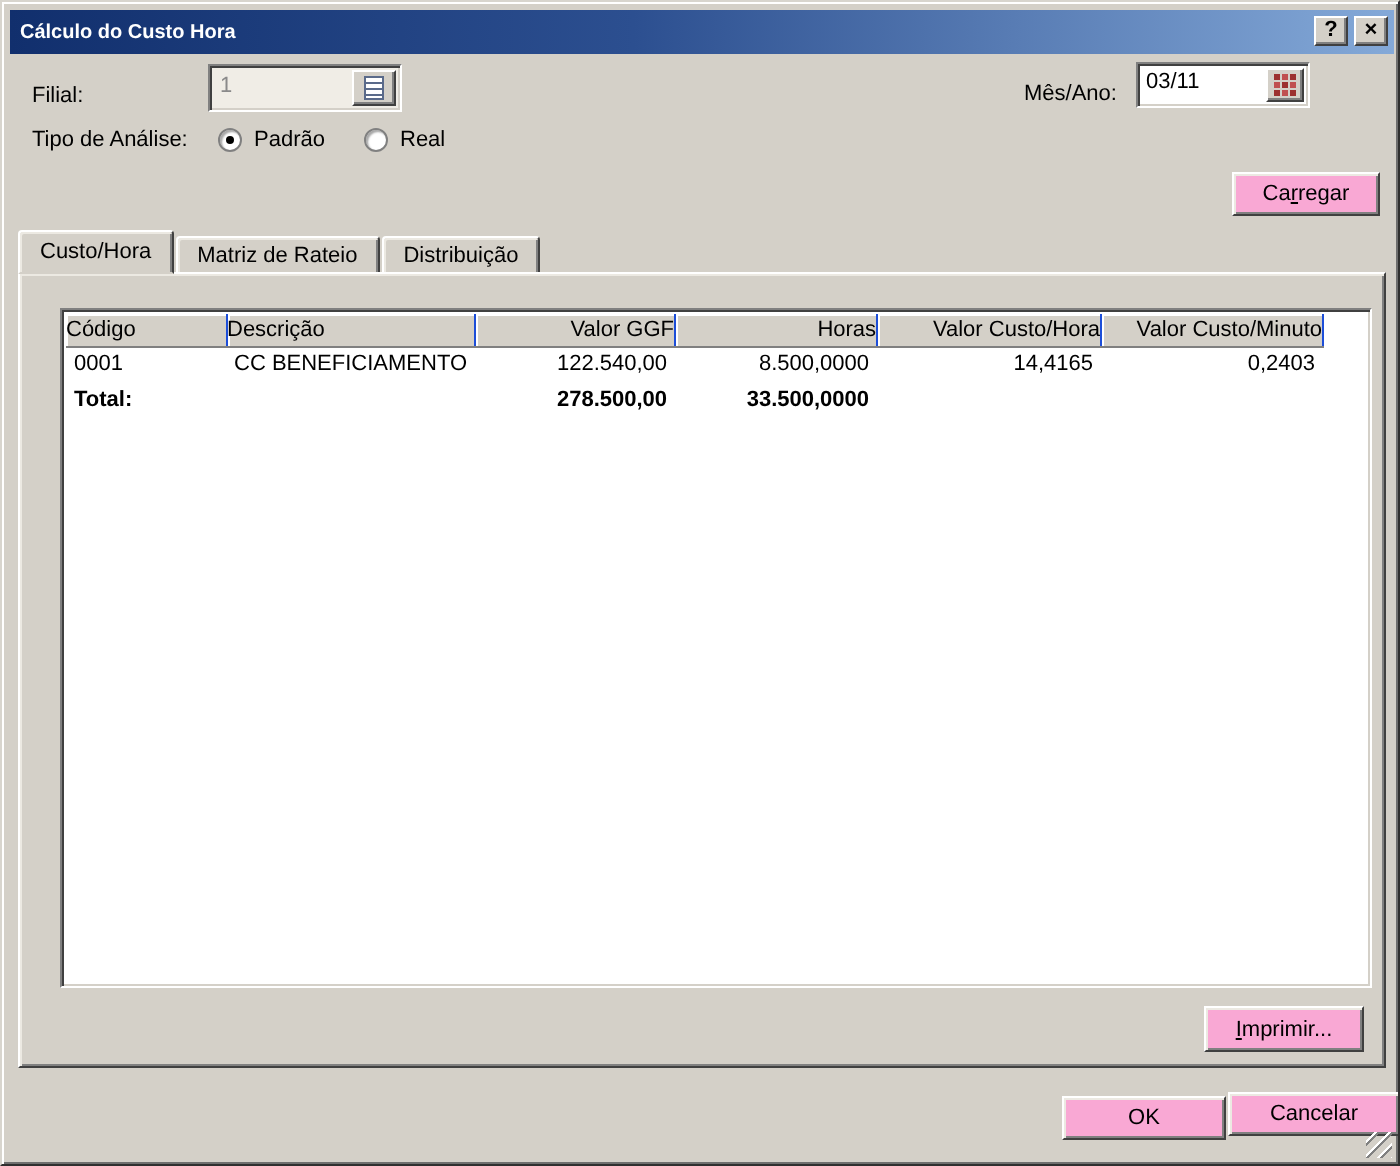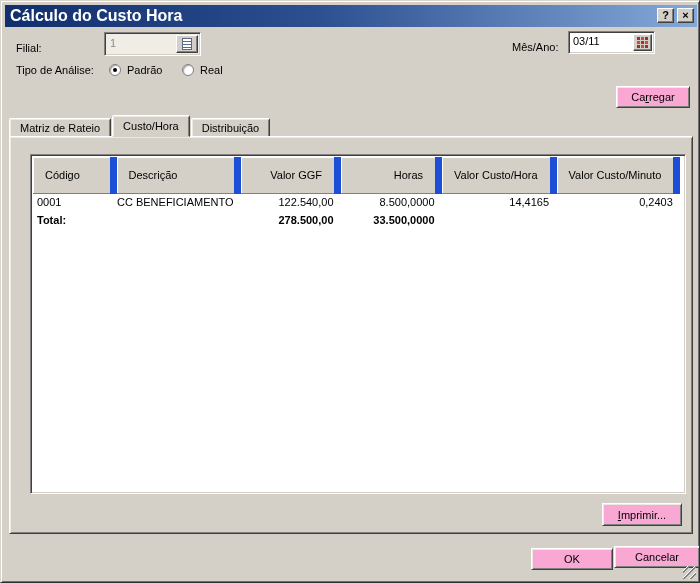--- a/index.html
+++ b/index.html
@@ -11,21 +11,21 @@
     border:1px solid; border-color:#d8d5ce #2f2f2f #2f2f2f #d8d5ce;
     box-shadow: inset 1px 1px 0 #ffffff, inset -1px -1px 0 #6e6e6e;
     overflow:hidden;
   }
 
   .titlebar {
     position:absolute; left:4px; top:4px; width:692px; height:22px;
     background:linear-gradient(to right,#112f6d 0%, #2c4f90 45%, #84a9d8 100%);
     display:flex; align-items:center;
   }
-  .titlebar .title { color:#fff; font-weight:bold; font-size:16px; padding-left:5px; }
+  .titlebar .title { color:#fff; font-weight:bold; font-size:10px; padding-left:5px; }
   .tb-btn {
     position:absolute; top:3px; width:17px; height:15px; background:#d4d0c8;
     border:1px solid; border-color:#ffffff #404040 #404040 #ffffff;
     box-shadow: inset -1px -1px 0 #808080;
     font-size:11px; font-weight:bold; line-height:13px; text-align:center; cursor:default;
   }
   .tb-help { right:23px; }
   .tb-close { right:3px; }
 
   .label { position:absolute; white-space:nowrap; }
@@ -94,22 +94,22 @@
   }
 
   .grid-box {
     position:absolute; left:20px; top:17px; width:656px; height:340px; background:#fff;
     border:1px solid; border-color:#808080 #ffffff #ffffff #808080;
     box-shadow: inset 1px 1px 0 #404040, inset -1px -1px 0 #d4d0c8;
     overflow:hidden;
   }
   table.grid { border-collapse:collapse; table-layout:fixed; margin:2px 0 0 2px; }
   table.grid th {
-    background:#d4d0c8; font-weight:normal; height:36px; padding:1px 12px;
-    border-right:7px solid #1d4ed8; border-bottom:1px solid #808080;
+    background:#d4d0c8; font-weight:normal; height:16px; padding:1px 0;
+    border-right:1px solid #1d4ed8; border-bottom:1px solid #808080;
     box-shadow: inset 1px 1px 0 #ffffff; white-space:nowrap; overflow:hidden;
   }
   table.grid td { height:18px; padding:1px 4px; white-space:nowrap; overflow:hidden; }
   table.grid tr.total td { font-weight:bold; }
 
   .grip {
     position:absolute; right:3px; bottom:3px; width:13px; height:13px;
     background:repeating-linear-gradient(135deg, transparent 0 3px, #ffffff 3px 4px, #808080 4px 5px);
   }
 </style>
@@ -142,22 +142,22 @@
 
   <span class="label" style="left:15px; top:63px;">Tipo de Análise:</span>
   <div class="radio checked" style="left:108px; top:63px;"></div>
   <span class="label" style="left:126px; top:63px;">Padrão</span>
   <div class="radio" style="left:181px; top:63px;"></div>
   <span class="label" style="left:199px; top:63px;">Real</span>
 
   <div class="btn btn-carregar">Ca<u>r</u>regar</div>
 
   <div class="tabs">
+    <div class="tab active">Custo/Hora</div>
     <div class="tab">Matriz de Rateio</div>
-    <div class="tab active">Custo/Hora</div>
     <div class="tab">Distribuição</div>
   </div>
 
   <div class="panel">
     <div class="grid-box">
       <table class="grid">
         <thead>
           <tr>
               <th style="width: 80px; text-align: left;">Código</th>
               <th style="width: 122px; text-align: left;">Descrição</th>

